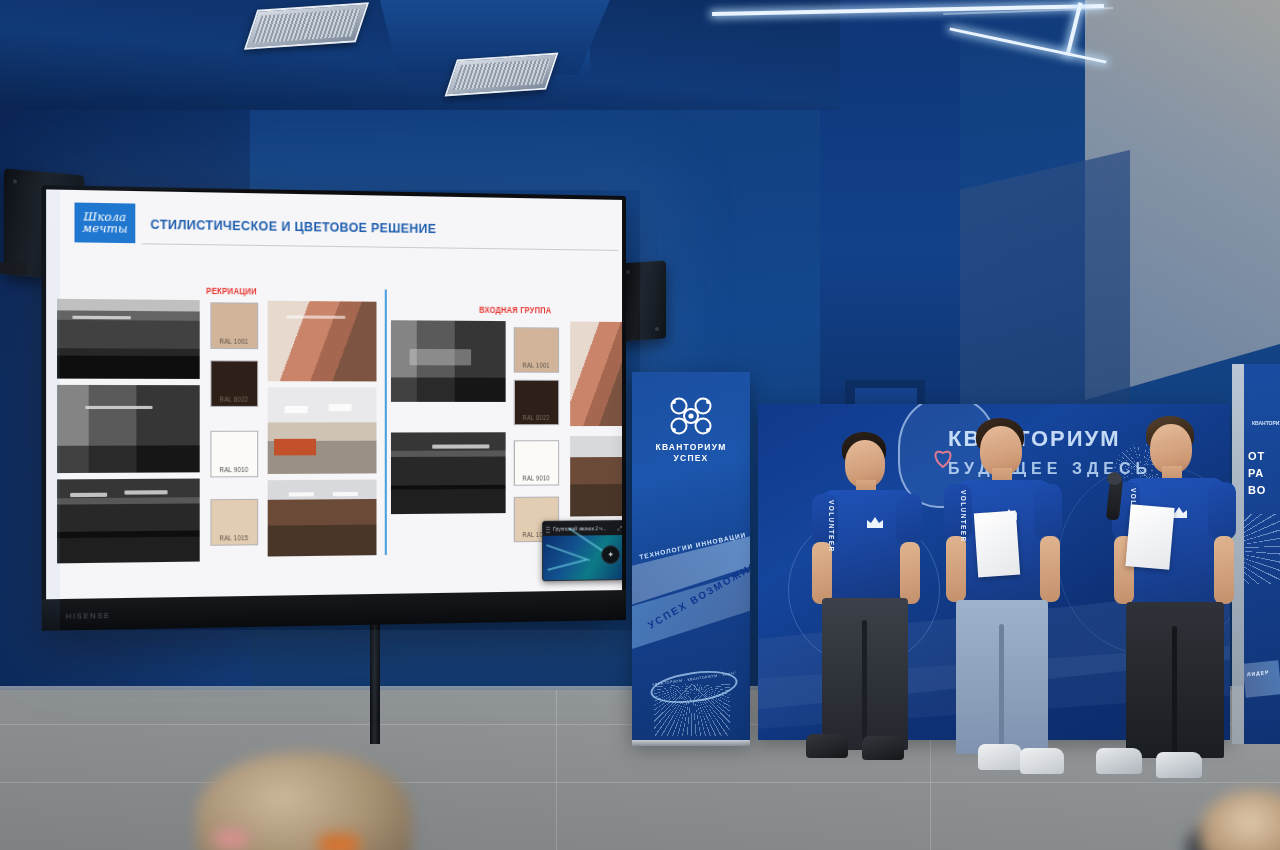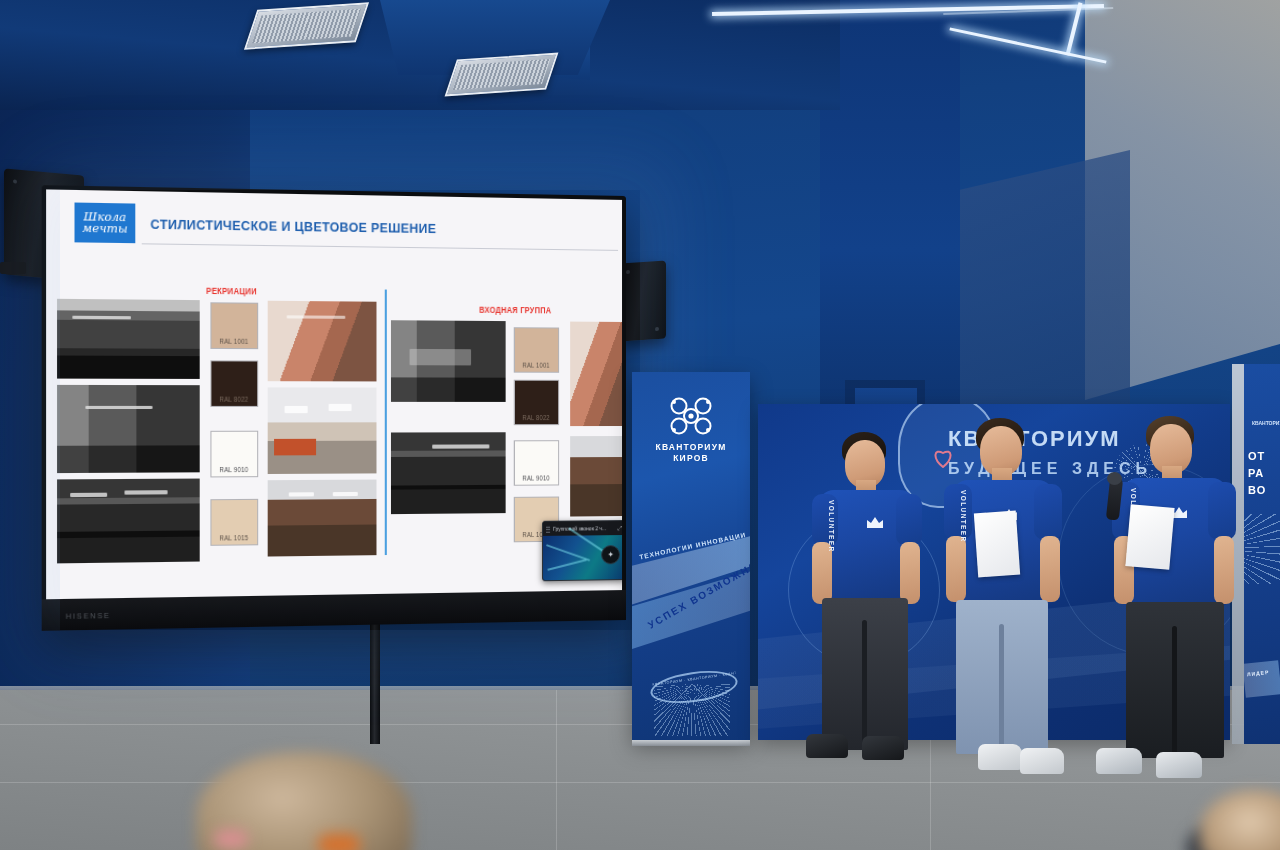--- a/index.html
+++ b/index.html
@@ -415,21 +415,21 @@
       <g fill="#ffffff">
         <circle cx="26" cy="22" r="2.6"></circle>
         <circle cx="9" cy="8" r="2"></circle>
           <circle cx="43" cy="8" r="2"></circle>
         <circle cx="9" cy="36" r="2"></circle>
           <circle cx="43" cy="36" r="2"></circle>
       </g>
     </svg>
     <div class="ru-name">
       <div>КВАНТОРИУМ</div>
-      <div>КИРОВ</div>
+      <div>УСПЕХ</div>
     </div>
     <div class="ru-wave"></div>
     <div class="ru-wave2"></div>
     <div class="ru-tagline">ТЕХНОЛОГИИ   ИННОВАЦИИ</div>
     <div class="ru-success">УСПЕХ  ВОЗМОЖНОСТИ</div>
     <div class="ru-ring"></div>
     <div class="ru-ringtext">КВАНТОРИУМ · КВАНТОРИУМ · КВАНТОРИУМ ·</div>
     <div class="ru-rays"></div>
   </div>
   <div class="ru-stand"></div>

